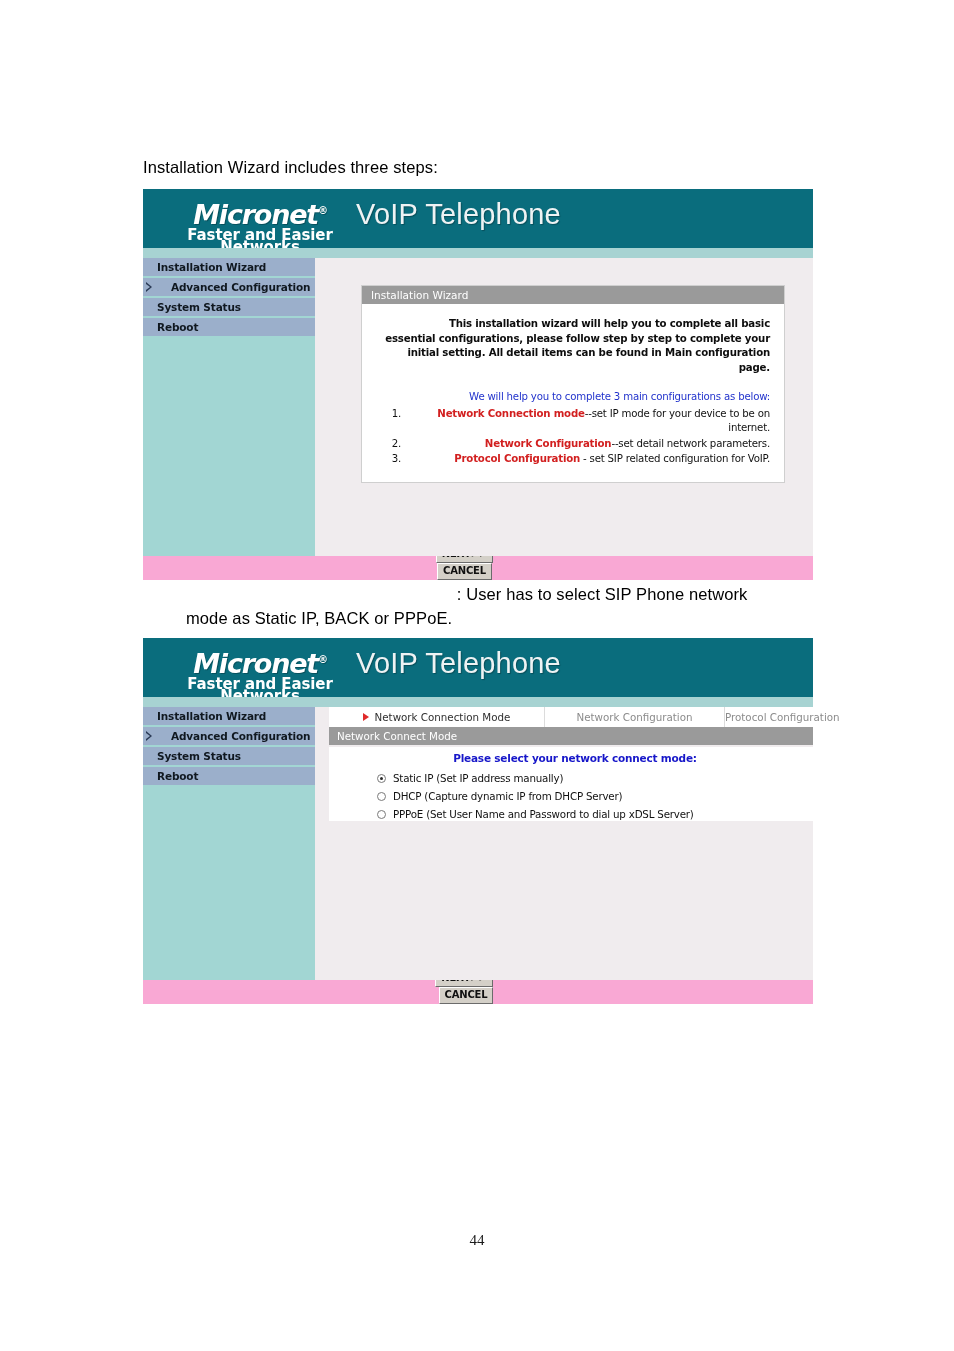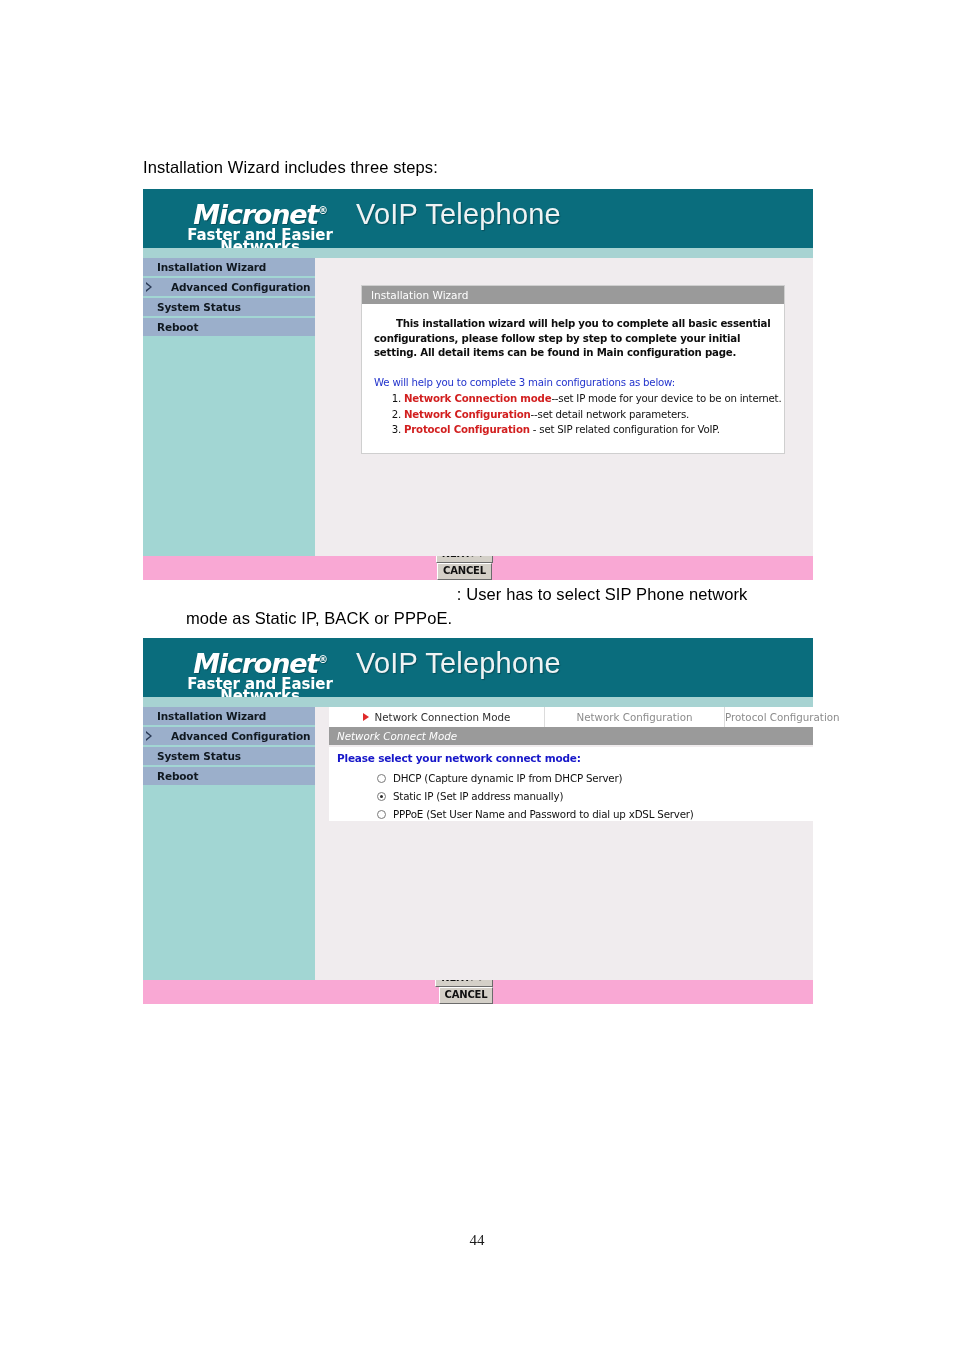--- a/index.html
+++ b/index.html
@@ -179,25 +179,26 @@
   }
   .card-header {
     background: #9a9a9a;
     color: #ffffff;
     font-family: "DejaVu Sans", sans-serif;
     font-size: 10.5px;
     padding: 3px 0 3px 9px;
     letter-spacing: 0px;
   }
   .card-body {
-    padding: 13px 0 15px 12px;
+    padding: 13px 14px 15px 12px;
     font-family: "DejaVu Sans", sans-serif;
     font-size: 10.2px;
     color: #111111;
     line-height: 14.5px;
+    text-align: right;
   }
   .card-para {
     font-weight: bold;
     color: #0d0d0d;
     text-indent: 22px;
     letter-spacing: -0.2px;
   }
   .card-lead {
     margin-top: 15px;
     color: #2233cc;
@@ -259,32 +260,32 @@
     position: absolute;
     left: 14px;
     top: 20px;
     right: 0px;
     background: #9a9a9a;
     color: #ffffff;
     font-family: "DejaVu Sans", sans-serif;
     font-size: 10.3px;
     padding: 3px 16px 3px 8px;
     box-sizing: border-box;
-    font-style: italic;
   }
 
   .form-zone {
     position: absolute;
     left: 14px;
     top: 40px;
     right: 0px;
     height: 74px;
     background: #ffffff;
     padding: 5px 0 0 8px;
     box-sizing: border-box;
+    text-align: center;
   }
   .form-prompt {
     font-family: "DejaVu Sans", sans-serif;
     font-size: 10.5px;
     font-weight: bold;
     color: #1717c9;
     letter-spacing: -0.2px;
   }
   .radio-list {
     margin-top: 8px;
@@ -449,26 +450,26 @@
           <span>Protocol Configuration</span>
         </div>
       </div>
 
       <div class="section-bar">Network Connect Mode</div>
 
       <div class="form-zone">
         <div class="form-prompt">Please select your network connect mode:</div>
         <div class="radio-list">
           <label class="radio-row">
+            <span class="radio-dot on"></span>
+            <span>Static IP (Set IP address manually)</span>
+          </label>
+          <label class="radio-row">
             <span class="radio-dot"></span>
             <span>DHCP (Capture dynamic IP from DHCP Server)</span>
-          </label>
-          <label class="radio-row">
-            <span class="radio-dot on"></span>
-            <span>Static IP (Set IP address manually)</span>
           </label>
           <label class="radio-row">
             <span class="radio-dot"></span>
             <span>PPPoE (Set User Name and Password to dial up xDSL Server)</span>
           </label>
         </div>
       </div>
 
     </div>
   </div>

